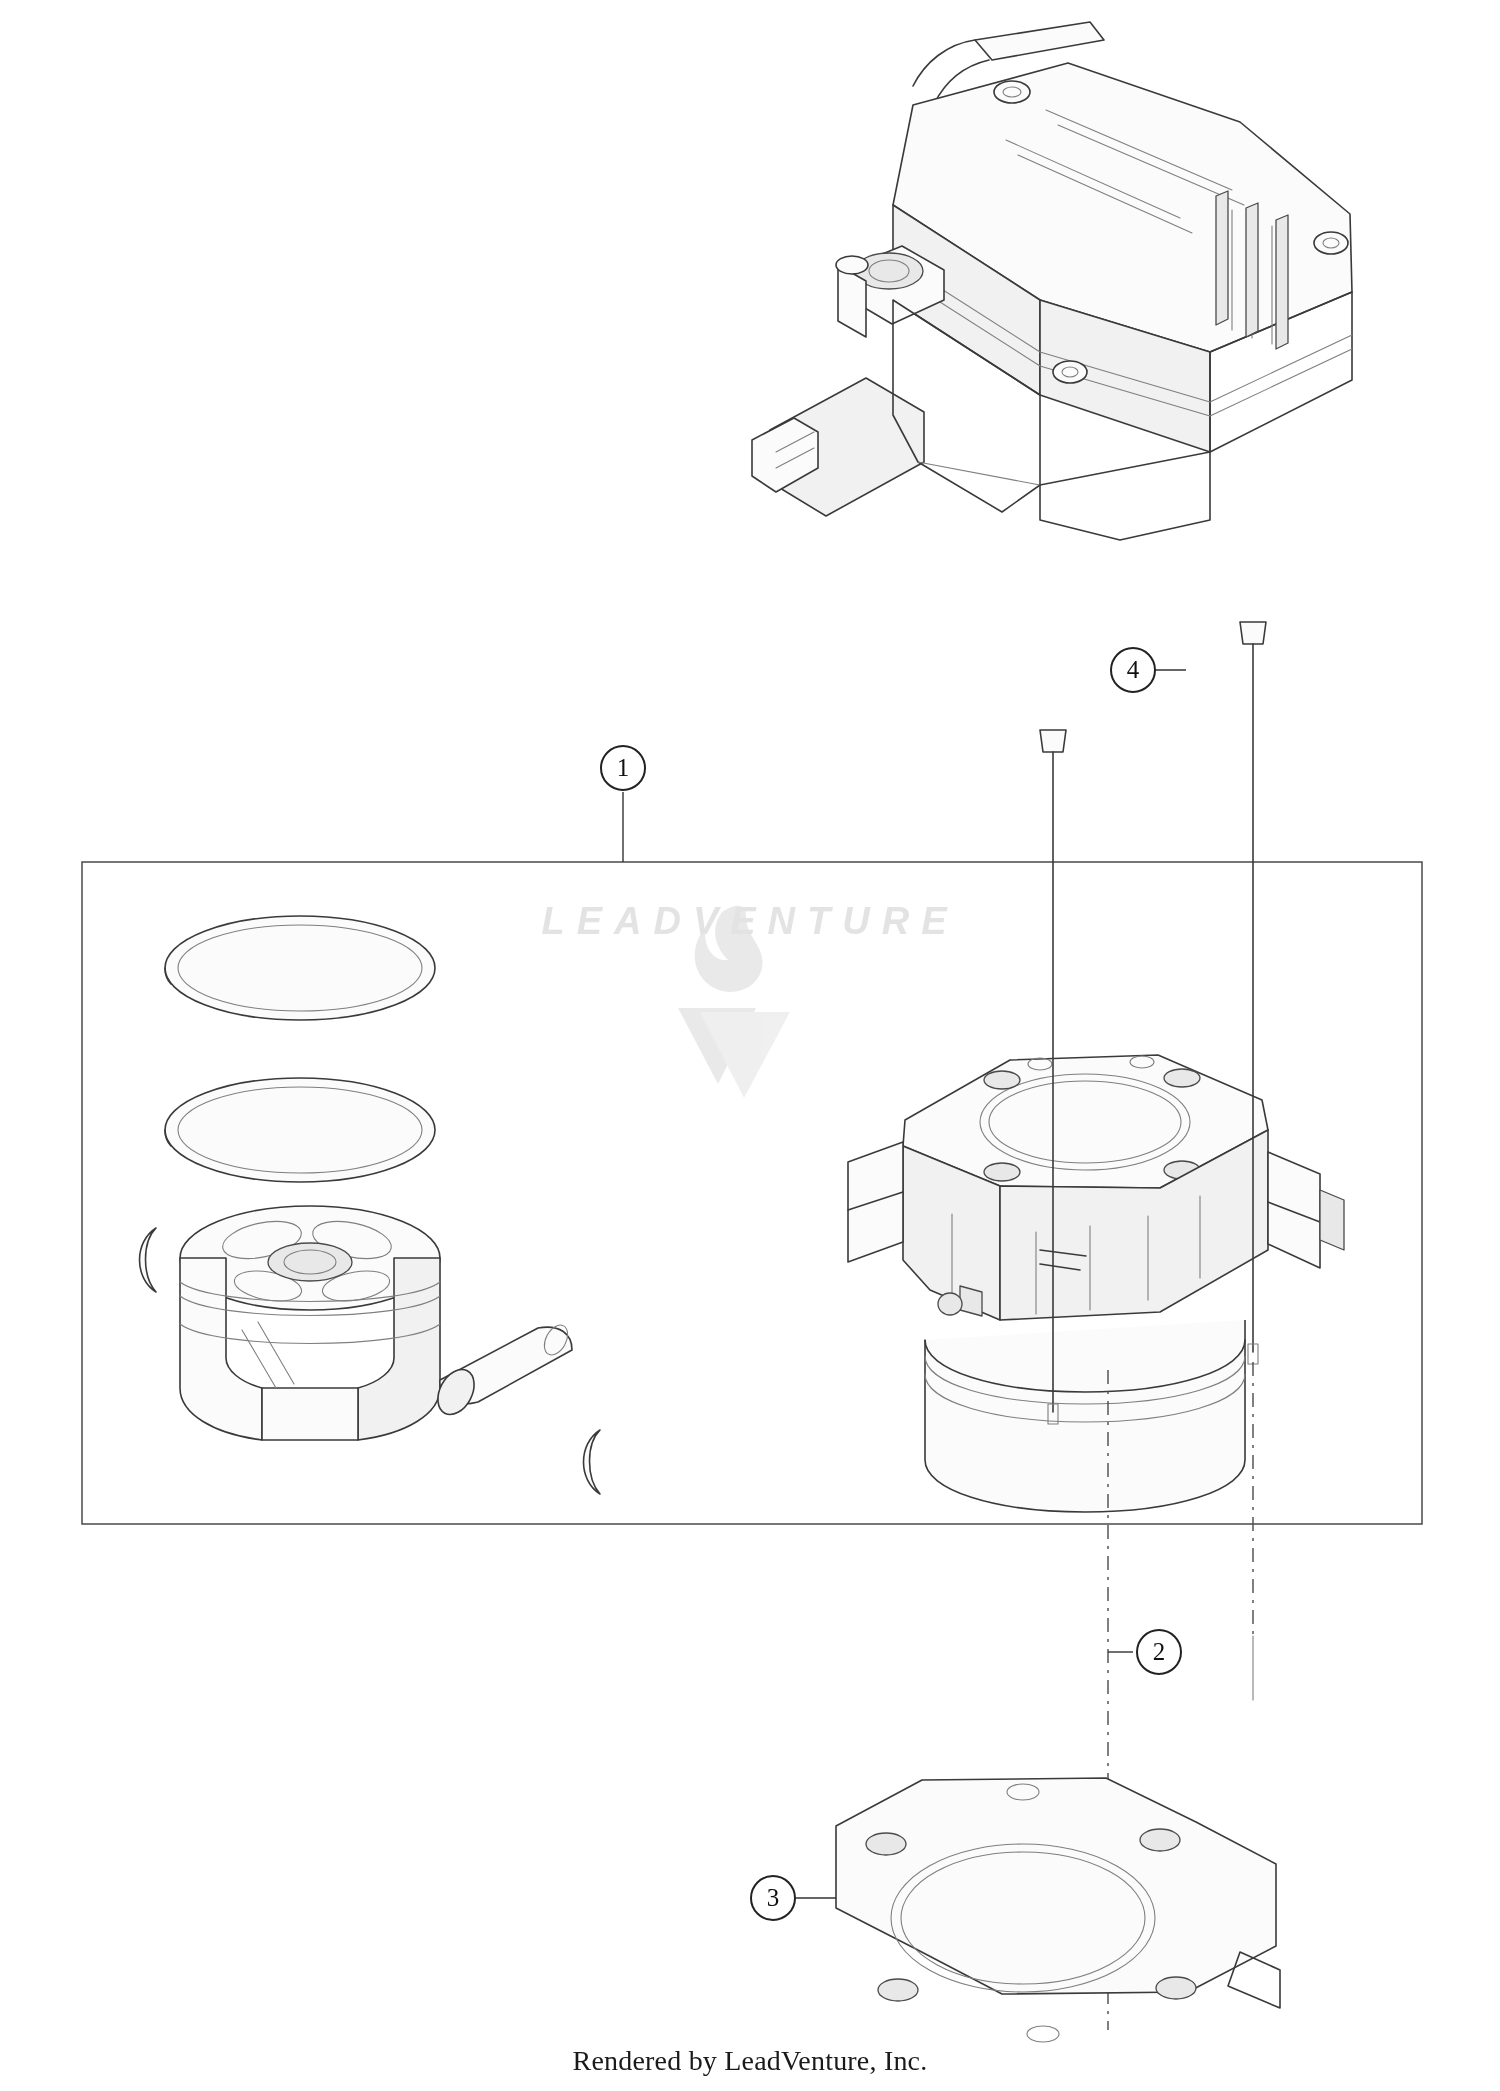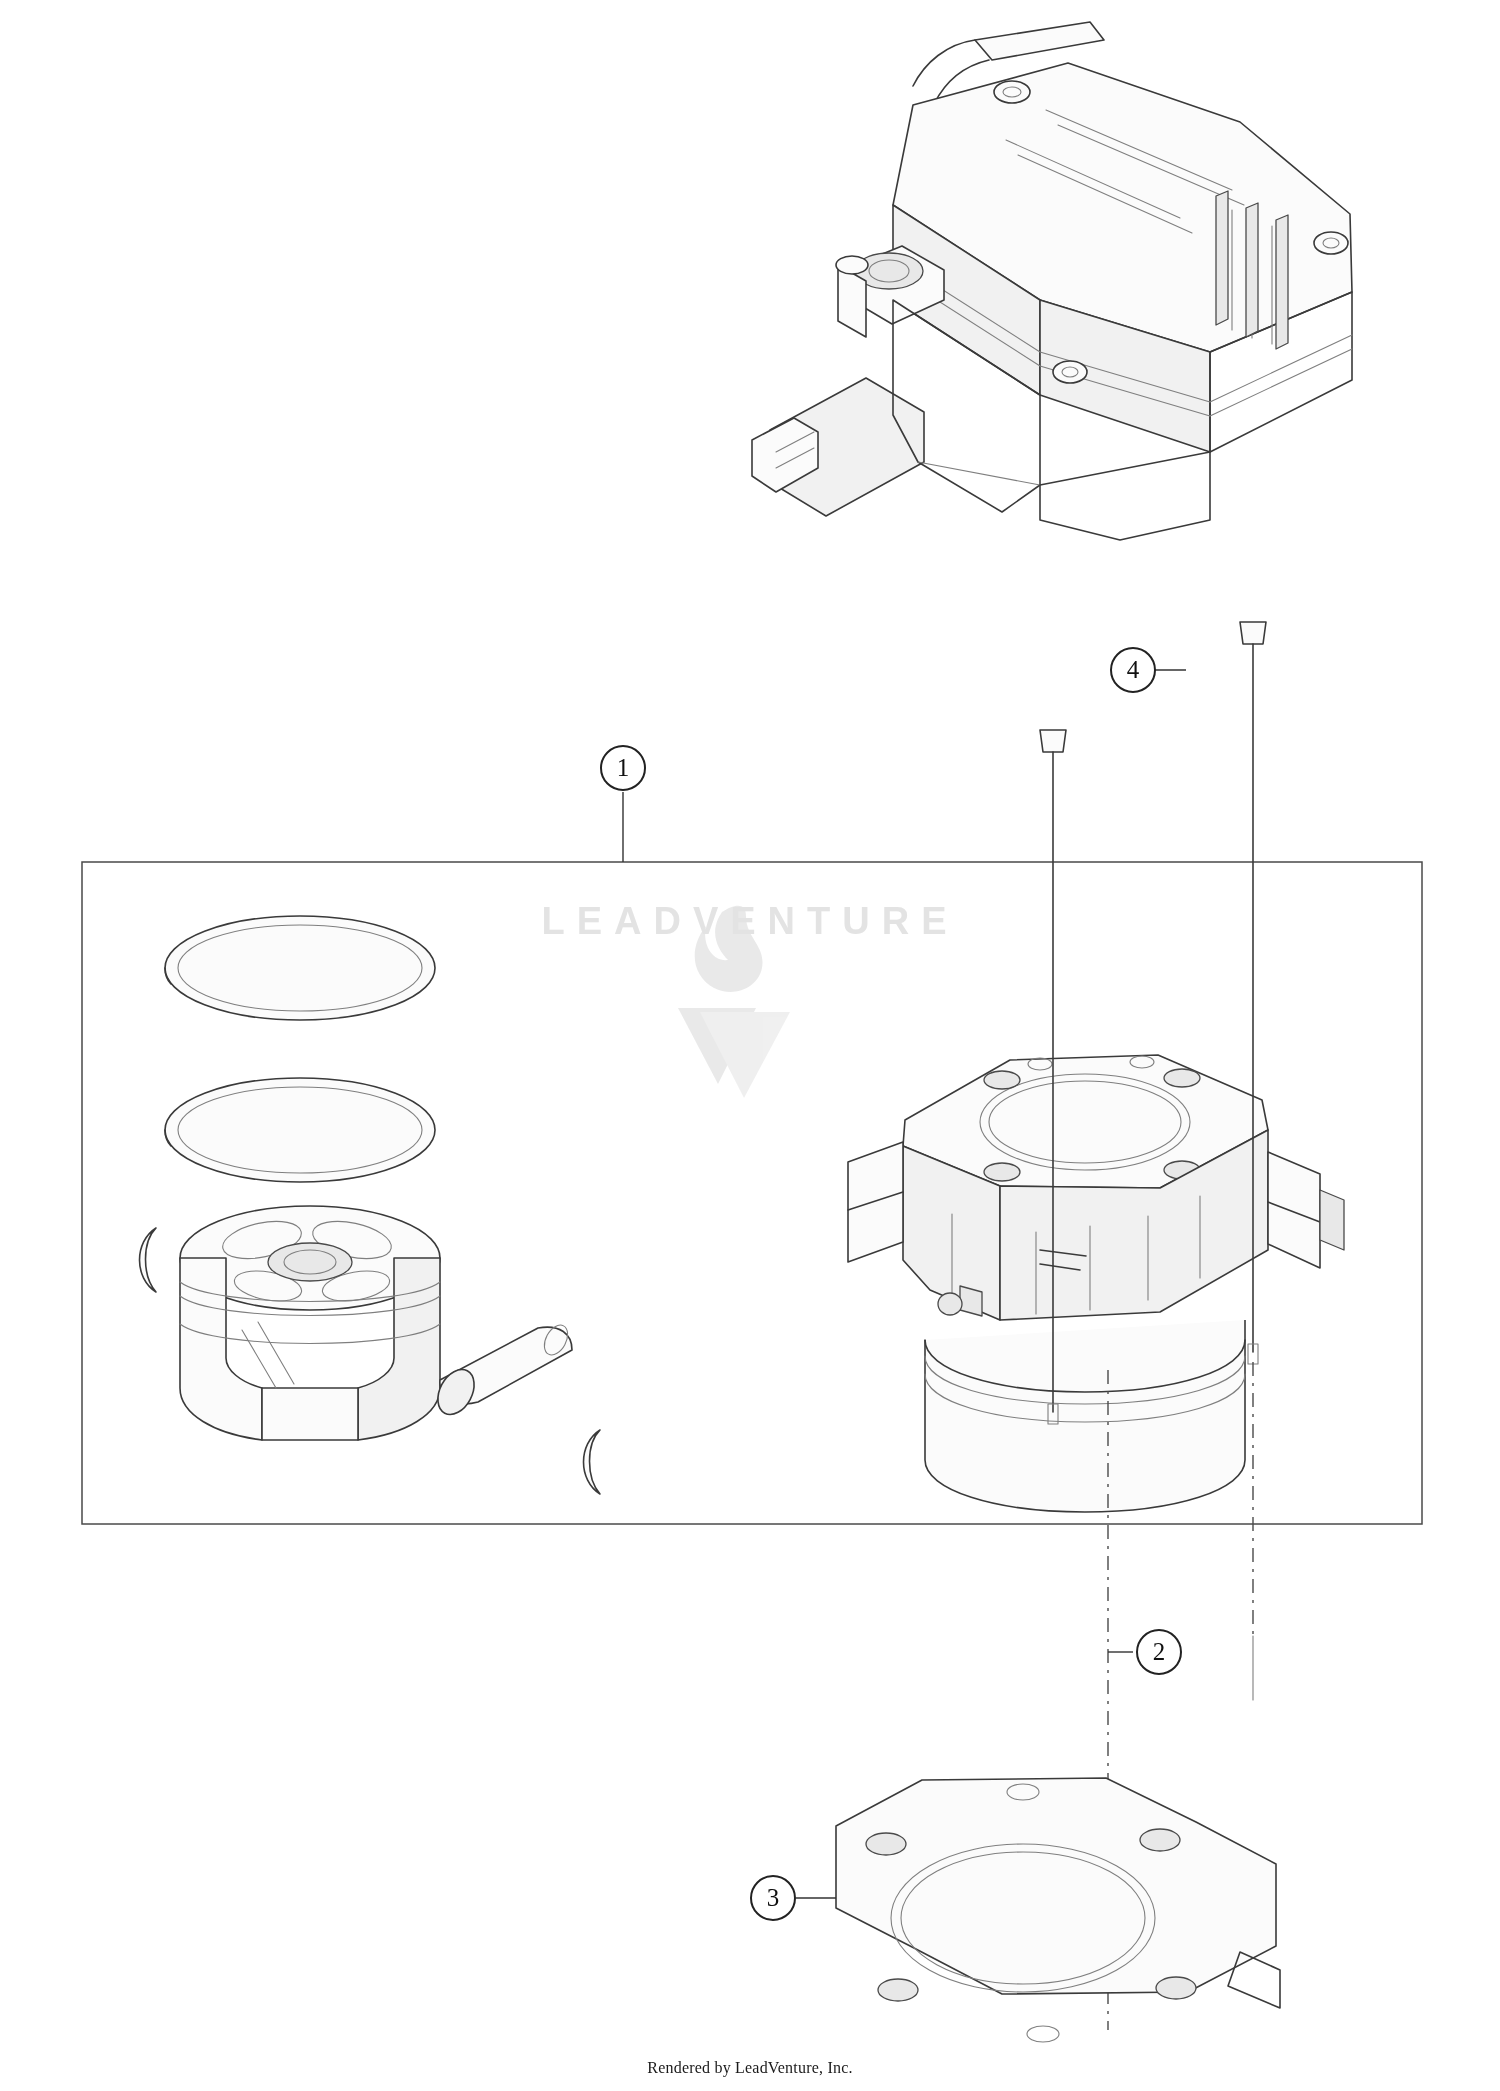--- a/index.html
+++ b/index.html
@@ -39,39 +39,40 @@
     color: #111;
     box-sizing: border-box;
   }
   .footer {
     position: absolute;
     left: 0;
     bottom: 14px;
     width: 1500px;
     text-align: center;
     font-family: "Liberation Serif", serif;
-    font-size: 16px;
+    font-size: 28px;
     color: #1a1a1a;
     letter-spacing: 0.2px;
   }
   .watermark {
     position: absolute;
     left: 430px;
     top: 900px;
     width: 640px;
     pointer-events: none;
     user-select: none;
   }
   .watermark-text {
     font-family: "Liberation Sans", sans-serif;
     font-size: 38px;
     letter-spacing: 12px;
     color: #e3e3e3;
     text-align: center;
     font-weight: 600;
+    font-style: italic;
   }
 </style>
 </head>
 <body>
 
 <div id="page">
 
   <svg class="diagram-svg" viewBox="0 0 1500 2091">
     <defs>
       <style>

